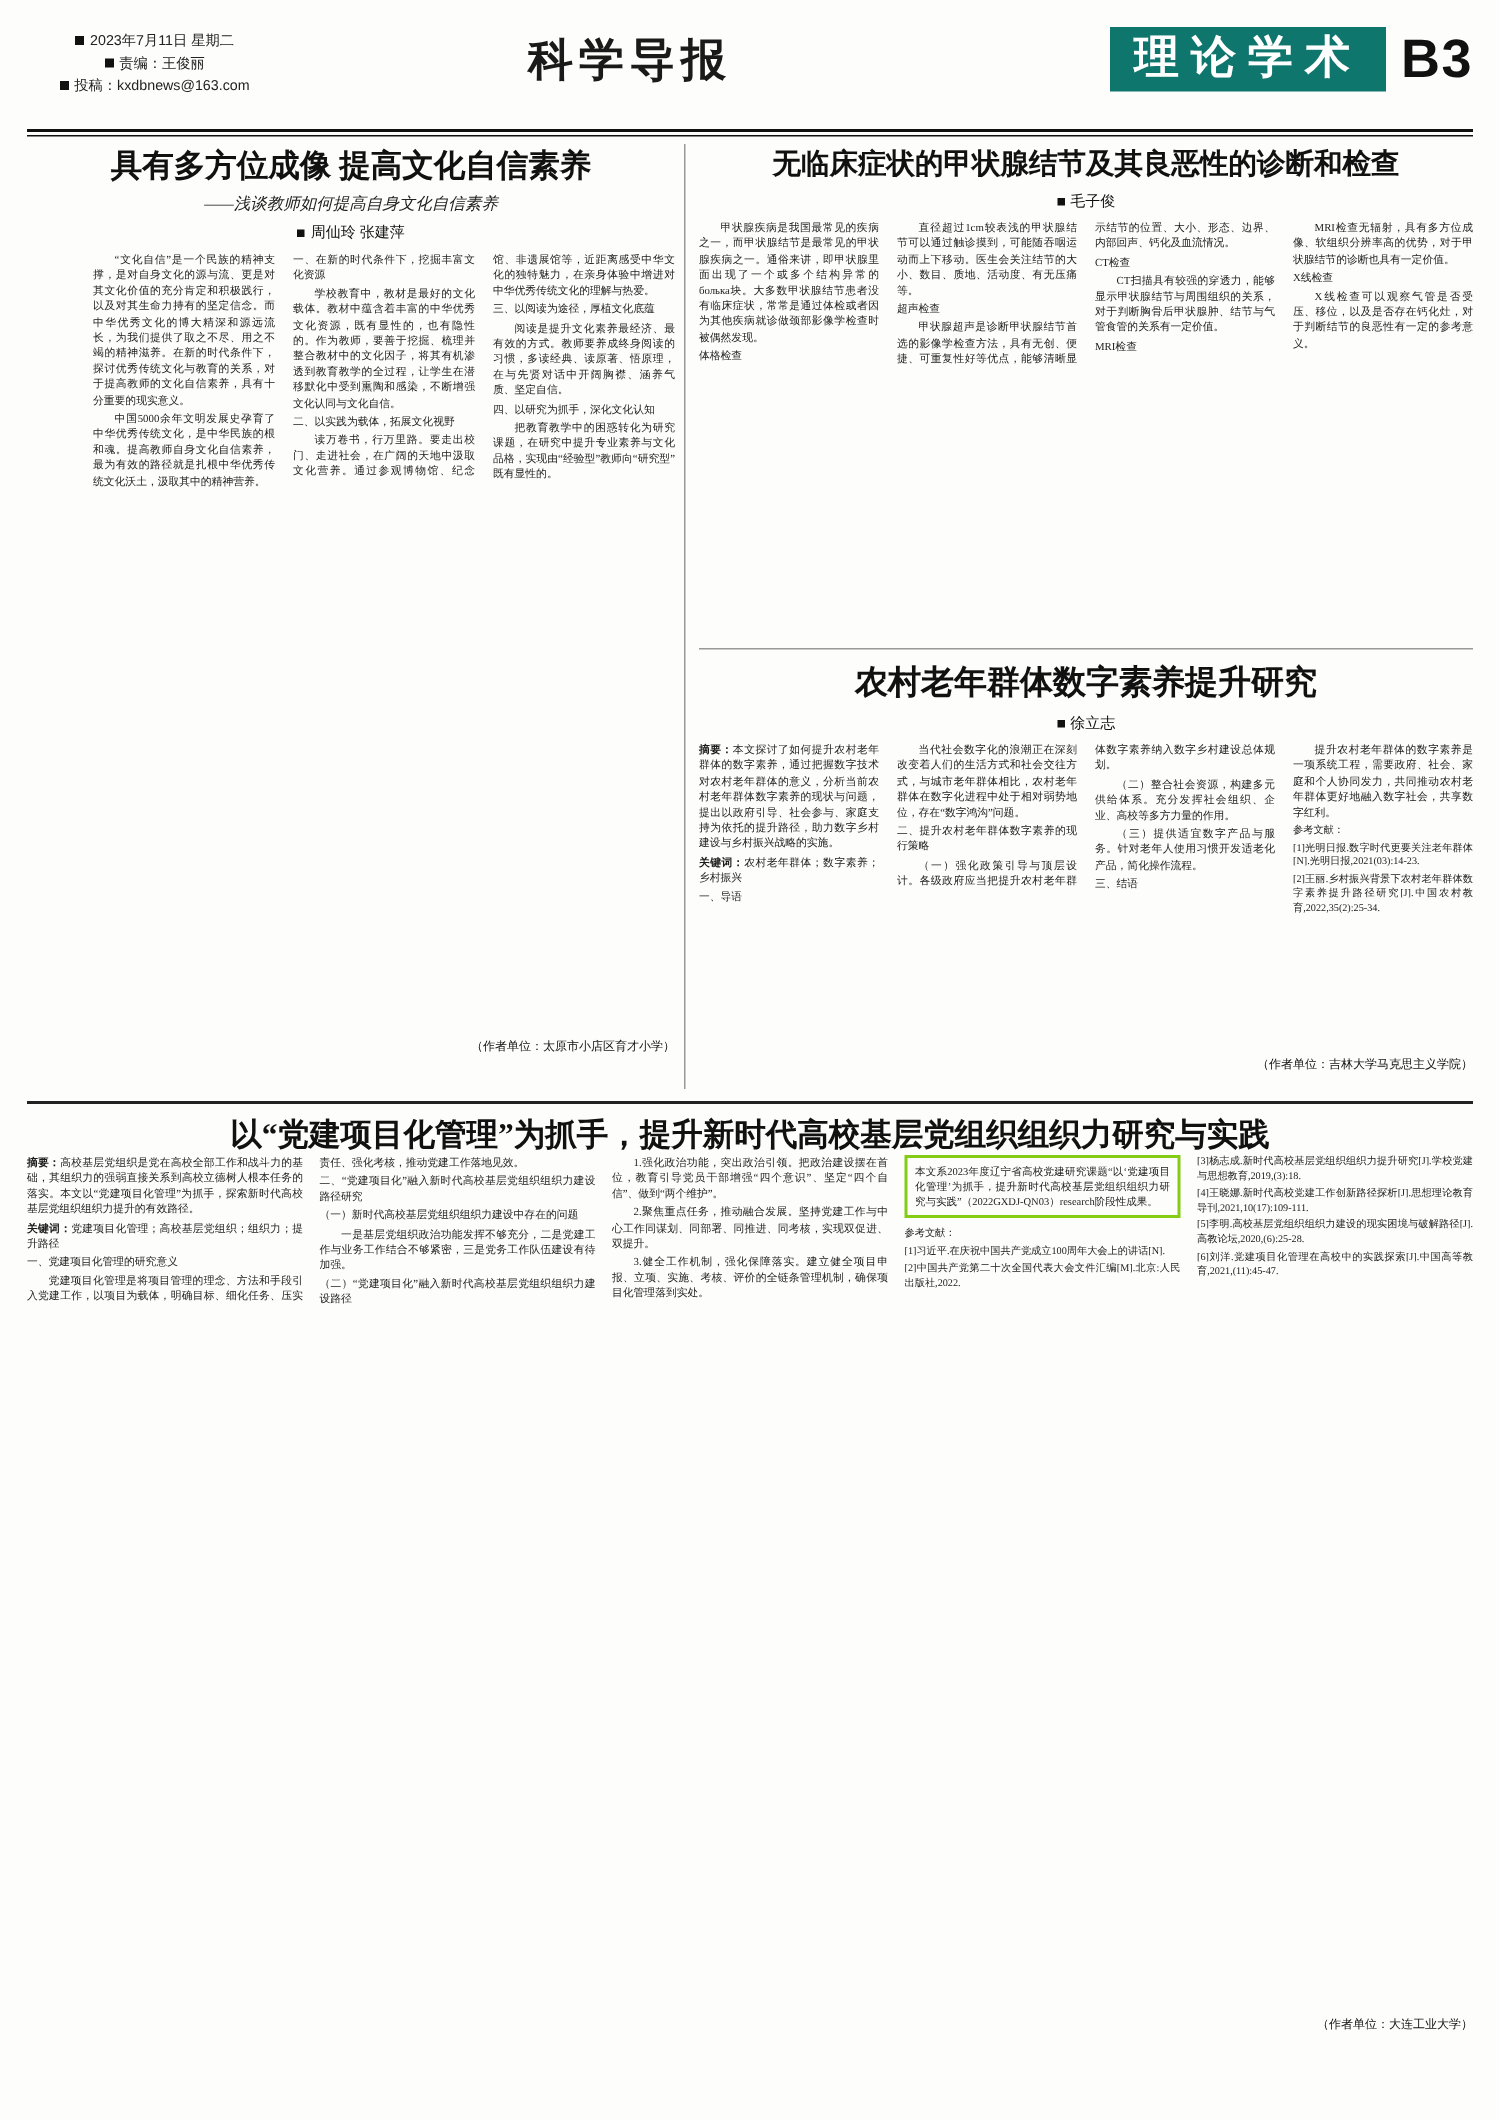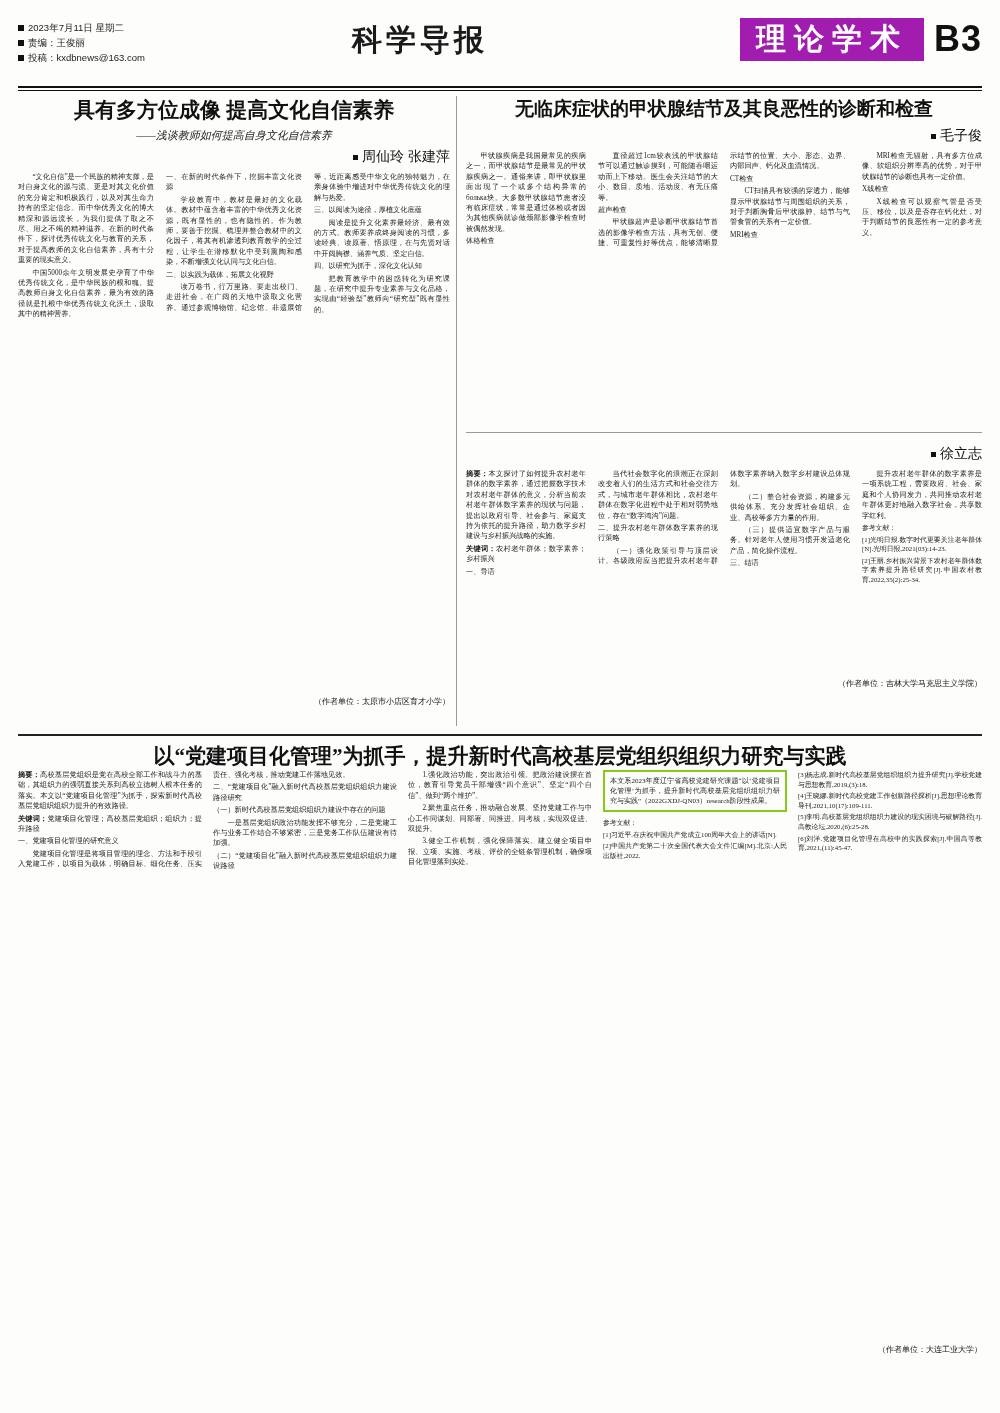--- a/index.html
+++ b/index.html
@@ -20,38 +20,38 @@
   
   .masthead{
     position:absolute;left:18px;top:18px;width:964px;height:66px;
     display:flex;align-items:flex-start;
   }
   .mast-left{
     width:170px;font-size:9.5px;line-height:15px;color:#222;
     font-family:"Liberation Sans","DejaVu Sans",sans-serif;
     padding-top:2px;
   }
-  .mast-left div{white-space:nowrap;}
+  .mast-left div{white-space:nowrap;text-align:center;}
   .mast-left .sq{
     display:inline-block;width:6px;height:6px;background:#111;margin-right:4px;
     vertical-align:middle;
   }
   .mast-center{
     flex:1;text-align:center;padding-top:2px;
   }
   .mast-title{
     font-size:30px;letter-spacing:4px;font-weight:bold;
     font-family:"Liberation Serif","DejaVu Serif",serif;
     color:#1a1a1a;
   }
   .mast-right{
     width:330px;display:flex;align-items:center;justify-content:flex-end;gap:10px;
   }
   .section-badge{
-    background:#a21caf;color:#fff;font-size:30px;font-weight:bold;
+    background:#0f766e;color:#fff;font-size:30px;font-weight:bold;
     padding:4px 16px;letter-spacing:8px;
     font-family:"Liberation Serif","DejaVu Serif",serif;
     line-height:1.15;
   }
   .section-page{
     font-size:36px;font-weight:bold;letter-spacing:1px;
     font-family:"Liberation Sans","DejaVu Sans",sans-serif;
   }
   .rule-top{
     position:absolute;left:18px;top:86px;width:964px;height:0;
@@ -64,39 +64,39 @@
 
   
   .art-title{
     font-weight:bold;text-align:center;color:#111;
     font-family:"Liberation Serif","DejaVu Serif",serif;
   }
   .art-sub{
     text-align:center;font-size:11px;color:#222;margin-top:4px;font-style:italic;
   }
   .byline{
-    text-align:right;font-size:14px;margin:5px 0 6px 0;
+    text-align:center;font-size:10px;margin:5px 0 6px 0;
     font-family:"Liberation Sans","DejaVu Sans",sans-serif;
   }
   .byline .mark{display:inline-block;width:5px;height:5px;background:#111;margin-right:4px;vertical-align:middle;}
   .col{
     font-size:7.2px;line-height:10.4px;text-align:justify;
     color:#1b1b1b;
     font-family:"Liberation Serif","DejaVu Serif",serif;
   }
   .col p{margin:0 0 2px 0;text-indent:2em;}
   .col p.nohang{text-indent:0;}
   .sig{text-align:right;font-size:8px;margin-top:4px;}
   .vline{position:absolute;border-left:1px solid #999;}
   .hline{position:absolute;border-top:1px solid #999;}
   .hline-bold{position:absolute;border-top:2px solid #222;}
 
   
   .region{position:absolute;box-sizing:border-box;}
-  .cols3{column-count:3;column-gap:12px;}
+  .cols3{column-count:3;column-gap:12px;margin-left:44px;}
   .cols4{column-count:4;column-gap:12px;}
   .cols5{column-count:5;column-gap:11px;}
   .kw{font-size:7.2px;line-height:10.4px;text-align:justify;}
   .kw b{font-weight:bold;}
   .refs{font-size:6.8px;line-height:9.6px;}
   .box-note{
     border:2px solid #84cc16;padding:4px 5px;font-size:7px;line-height:10px;
     text-align:justify;
   }
 </style>
@@ -157,20 +157,21 @@
       <p class="nohang">MRI检查</p>
       <p>MRI检查无辐射，具有多方位成像、软组织分辨率高的优势，对于甲状腺结节的诊断也具有一定价值。</p>
       <p class="nohang">X线检查</p>
       <p>X线检查可以观察气管是否受压、移位，以及是否存在钙化灶，对于判断结节的良恶性有一定的参考意义。</p>
     </div>
   </div>
 
   <div class="hline" style="left:466px;top:432px;width:516px;"></div>
 
   <div class="region" style="left:466px;top:440px;width:516px;height:288px;">
+    <div class="art-title" style="font-size:22px;">农村老年群体数字素养提升研究</div>
     <div class="byline"><span class="mark"></span><span>徐立志</span></div>
     <div class="col cols4" style="height:205px;">
       <p class="nohang kw"><b>摘要：</b><span>本文探讨了如何提升农村老年群体的数字素养，通过把握数字技术对农村老年群体的意义，分析当前农村老年群体数字素养的现状与问题，提出以政府引导、社会参与、家庭支持为依托的提升路径，助力数字乡村建设与乡村振兴战略的实施。</span></p>
       <p class="nohang kw"><b>关键词：</b><span>农村老年群体；数字素养；乡村振兴</span></p>
       <p class="nohang">一、导语</p>
       <p>当代社会数字化的浪潮正在深刻改变着人们的生活方式和社会交往方式，与城市老年群体相比，农村老年群体在数字化进程中处于相对弱势地位，存在“数字鸿沟”问题。</p>
       <p class="nohang">二、提升农村老年群体数字素养的现行策略</p>
       <p>（一）强化政策引导与顶层设计。各级政府应当把提升农村老年群体数字素养纳入数字乡村建设总体规划。</p>
       <p>（二）整合社会资源，构建多元供给体系。充分发挥社会组织、企业、高校等多方力量的作用。</p>
       <p>（三）提供适宜数字产品与服务。针对老年人使用习惯开发适老化产品，简化操作流程。</p>

